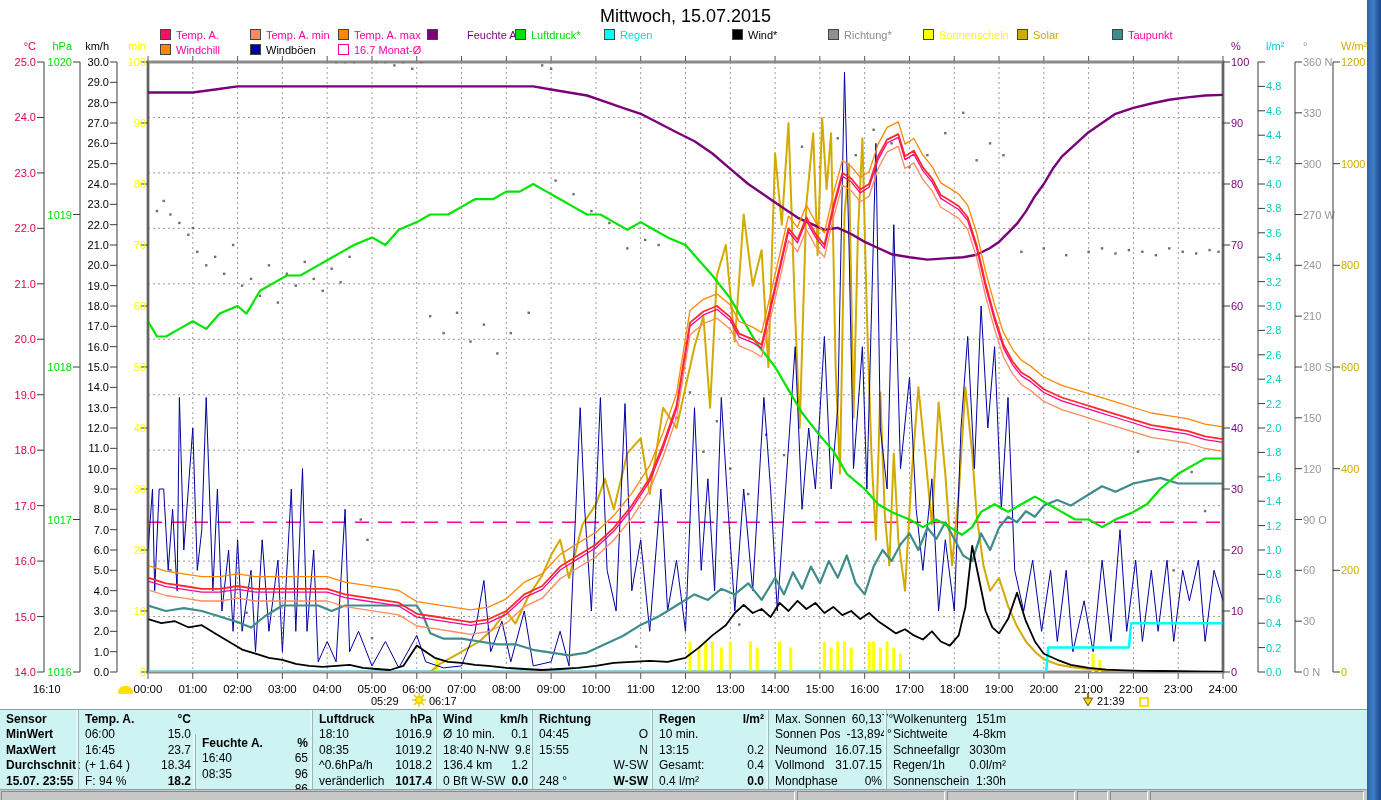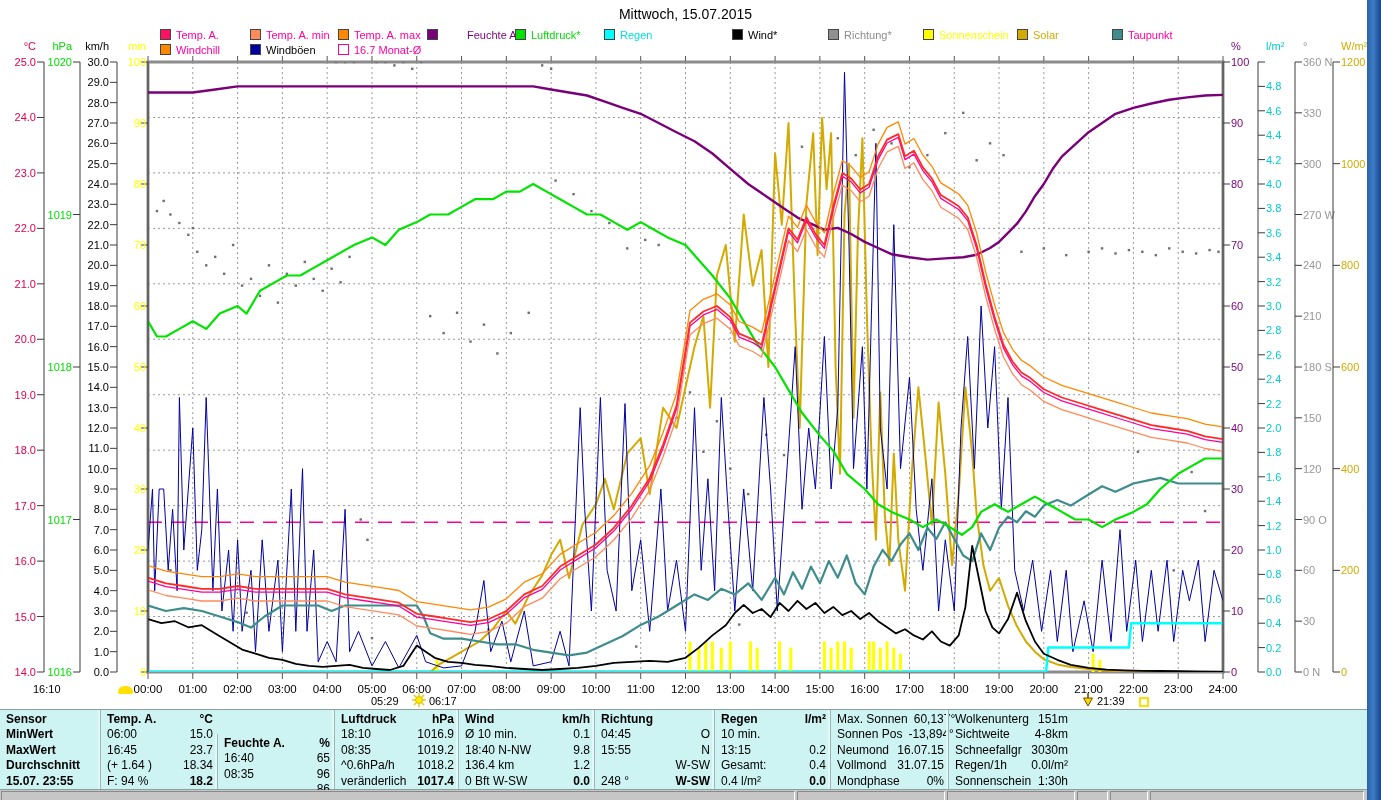--- a/index.html
+++ b/index.html
@@ -1,19 +1,19 @@
 <!DOCTYPE html>
 <html><head>
 <meta charset="utf-8">
 <style>
   html,body{margin:0;padding:0;background:#fff;}
   #app{position:relative;width:1381px;height:800px;background:#ffffff;overflow:hidden;
        font-family:"Liberation Sans",sans-serif;-webkit-font-smoothing:none;}
   #page-title{position:absolute;left:148px;top:6px;width:1075px;text-align:center;
-       font-size:14px;color:#000;}
+       font-size:18px;color:#000;}
   .legend-item{position:absolute;display:flex;align-items:center;height:13px;font-size:11px;white-space:nowrap;}
   .legend-swatch{width:11px;height:11px;margin-right:5px;flex:0 0 auto;box-sizing:border-box;}
   #chart-host{position:absolute;left:0;top:0;}
   .ann{position:absolute;font-size:11px;color:#000;white-space:nowrap;}
   .moon-icon{position:absolute;width:15px;height:8px;background:#FFE000;border-radius:8px 8px 2px 2px;}
   .sq-icon{position:absolute;width:6px;height:6px;border:2px solid #FFE000;background:#fff;}
   
   #stats{position:absolute;left:0;top:709px;width:1367px;height:81px;background:#CDF3F3;
         border-top:1px solid #8aa0a0;border-bottom:1px solid #8aa0a0;display:flex;align-items:stretch;
         font-size:12px;color:#000;box-sizing:border-box;}
@@ -660,21 +660,21 @@
   <span class="ann" style="left:429px;top:695px;">06:17</span>
 
   <svg width="12" height="15" style="position:absolute;left:1082px;top:692px;">
     <line x1="6" y1="1" x2="6" y2="6" stroke="#705000" stroke-width="1.6"></line>
     <polygon points="1.5,6 10.5,6 6,14" fill="#FFD700" stroke="#705000" stroke-width="1"></polygon>
   </svg>
   <span class="ann" style="left:1097px;top:695px;">21:39</span>
   <span class="sq-icon" style="left:1139px;top:697px;"></span>
 
   <div id="stats">
-      <div class="tcol" style="width: 100px;">
+      <div class="tcol" style="width: 78px;">
         <div class="trow">
           <span class="lab b">Sensor</span>
           <span class="val"></span>
         </div>
         <div class="trow">
           <span class="lab b">MinWert</span>
           <span class="val"></span>
         </div>
         <div class="trow">
           <span class="lab b">MaxWert</span>
@@ -748,21 +748,21 @@
         </div>
         <div class="trow">
           <span class="lab">^0.6hPa/h</span>
           <span class="val">1018.2</span>
         </div>
         <div class="trow">
           <span class="lab">veränderlich</span>
           <span class="val b">1017.4</span>
         </div>
       </div>
-      <div class="tcol" style="width: 136px;">
+      <div class="tcol" style="width: 96px;">
         <div class="trow">
           <span class="lab b">Wind</span>
           <span class="val b">km/h</span>
         </div>
         <div class="trow">
           <span class="lab">Ø 10 min.</span>
           <span class="val">0.1</span>
         </div>
         <div class="trow">
           <span class="lab">18:40  N-NW</span>

